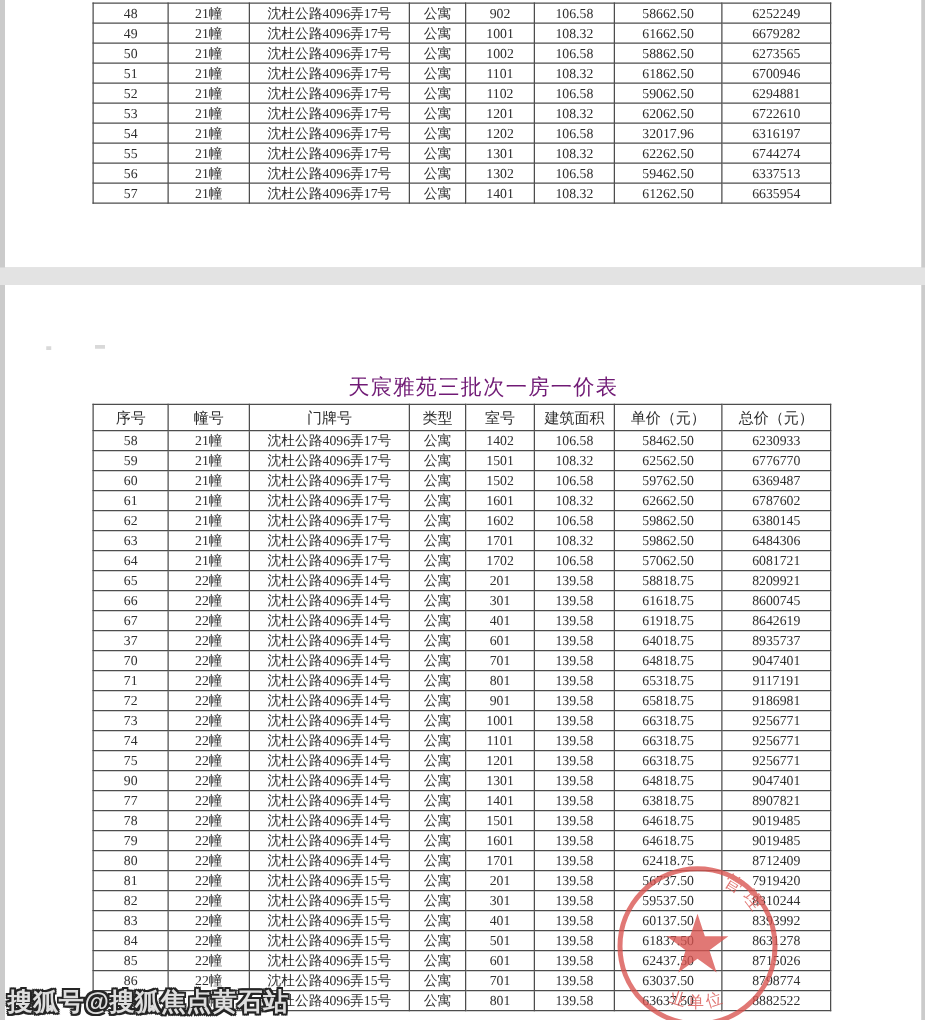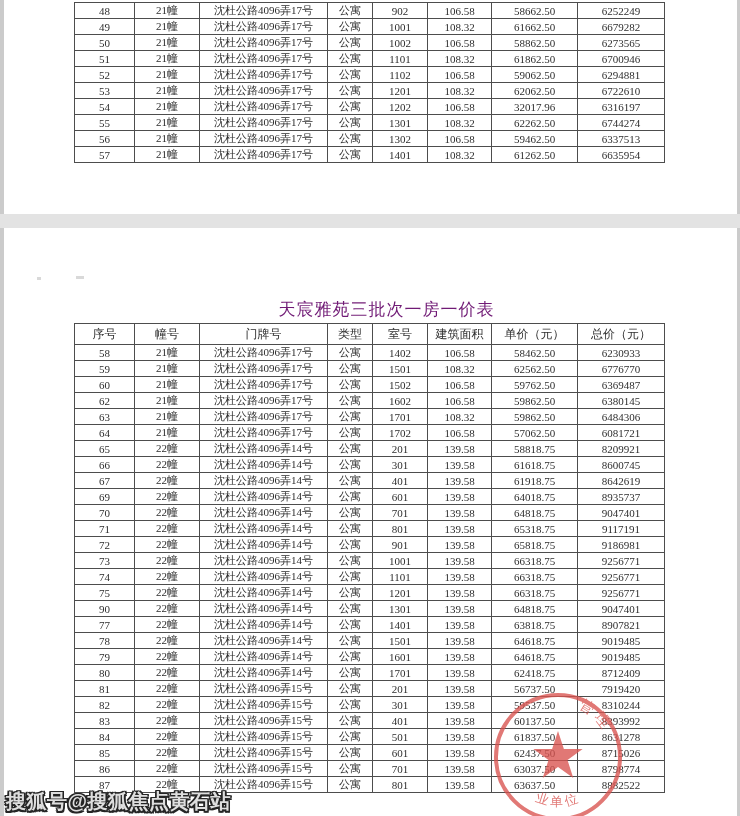--- a/index.html
+++ b/index.html
@@ -257,20 +257,30 @@
           <td>60</td>
           <td>21幢</td>
           <td>沈杜公路4096弄17号</td>
           <td>公寓</td>
           <td>1502</td>
           <td>106.58</td>
           <td>59762.50</td>
           <td>6369487</td>
         </tr>
         <tr>
+          <td>61</td>
+          <td>21幢</td>
+          <td>沈杜公路4096弄17号</td>
+          <td>公寓</td>
+          <td>1601</td>
+          <td>108.32</td>
+          <td>62662.50</td>
+          <td>6787602</td>
+        </tr>
+        <tr>
           <td>62</td>
           <td>21幢</td>
           <td>沈杜公路4096弄17号</td>
           <td>公寓</td>
           <td>1602</td>
           <td>106.58</td>
           <td>59862.50</td>
           <td>6380145</td>
         </tr>
         <tr>
@@ -317,21 +327,21 @@
           <td>67</td>
           <td>22幢</td>
           <td>沈杜公路4096弄14号</td>
           <td>公寓</td>
           <td>401</td>
           <td>139.58</td>
           <td>61918.75</td>
           <td>8642619</td>
         </tr>
         <tr>
-          <td>69</td>
+          <td>37</td>
           <td>22幢</td>
           <td>沈杜公路4096弄14号</td>
           <td>公寓</td>
           <td>601</td>
           <td>139.58</td>
           <td>64018.75</td>
           <td>8935737</td>
         </tr>
         <tr>
           <td>70</td>

